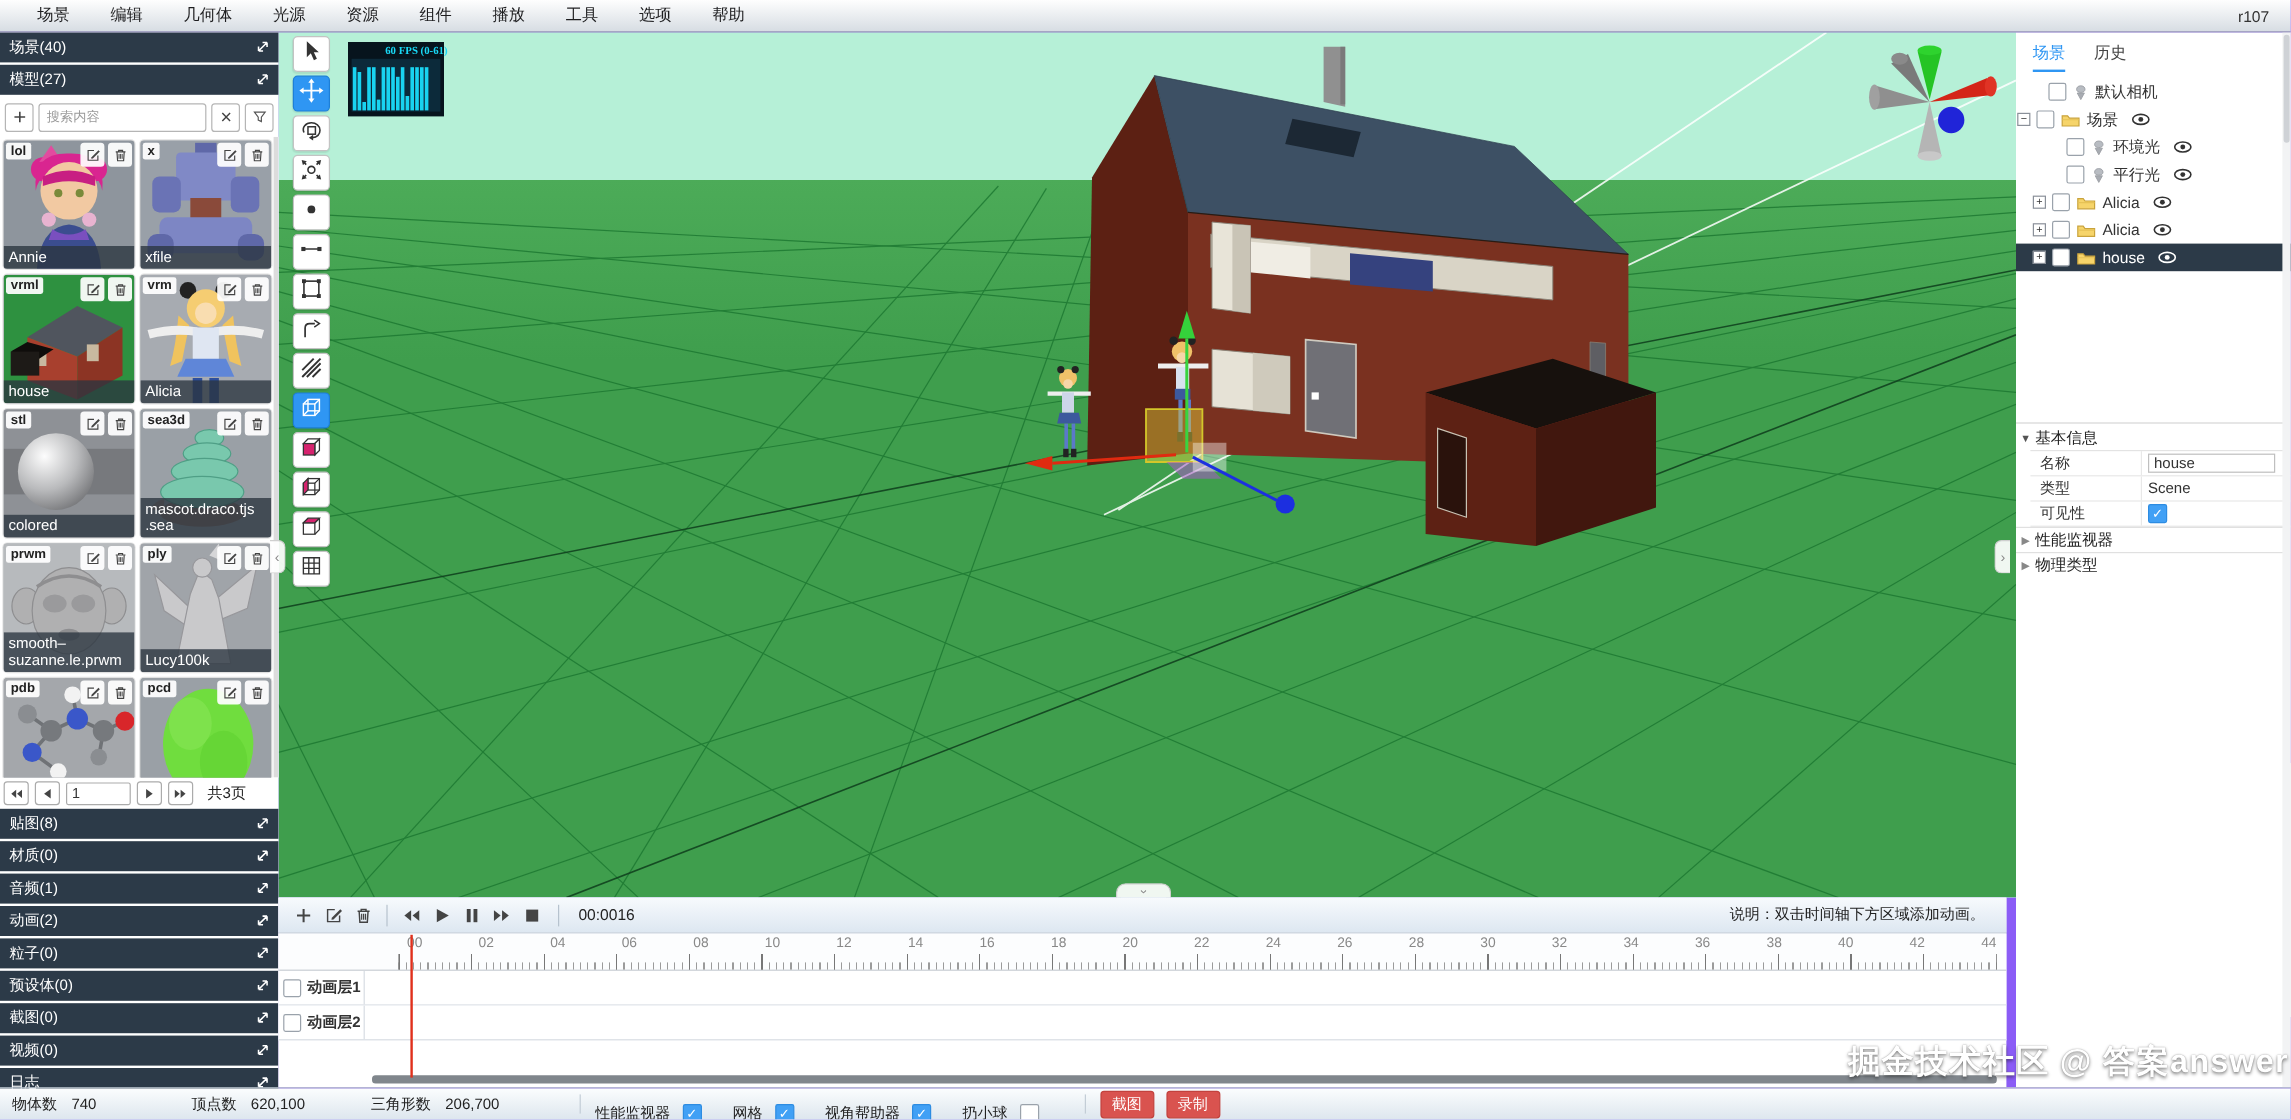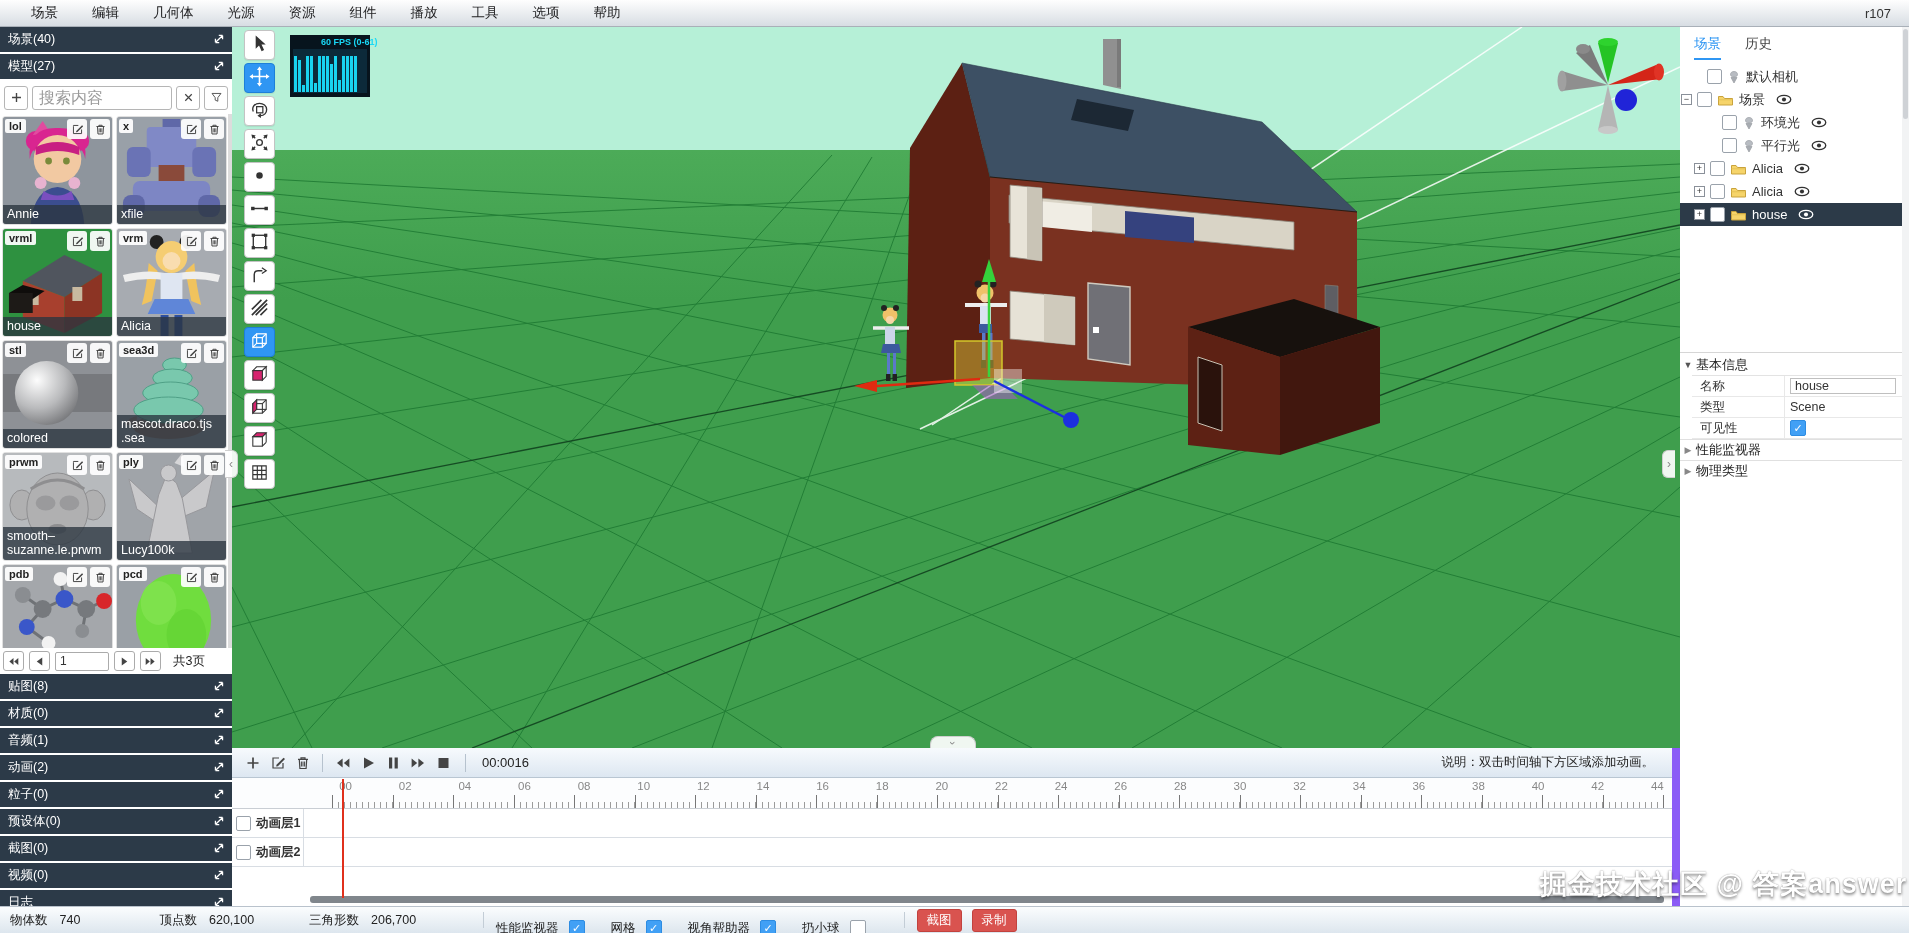--- a/index.html
+++ b/index.html
@@ -16,21 +16,21 @@
 
   
   .left-sidebar { position:absolute; left:0; top:27px; width:232px; height:879px; background:#fff; z-index:30; }
   .dark-bar { position:relative; height:25px; background:#2c3a48; margin-bottom:2px; color:#fff;
     font-size:12.5px; display:flex; align-items:center; padding:0 8px; }
   .dark-bar .expand-ic { position:absolute; right:6px; top:5px; width:14px; height:14px; }
   .search-row { height:33px; display:flex; align-items:center; gap:4px; padding:0 4px; }
   .sq-btn { width:24px; height:24px; background:#fff; border:1px solid #b5b5b5; border-radius:3px;
     display:flex; align-items:center; justify-content:center; }
   .sq-btn svg { width:13px; height:13px; }
-  .search-input { flex:1; height:24px; border:1px solid #b5b5b5; border-radius:3px; padding:0 6px; font-size:16px; color:#333; min-width:0; }
+  .search-input { flex:1; height:24px; border:1px solid #b5b5b5; border-radius:3px; padding:0 6px; font-size:11px; color:#333; min-width:0; }
   .search-input::placeholder { color:#9a9a9a; }
 
   .model-grid { position:relative; height:534px; overflow:hidden; padding:3px 6px 0 3px;
     display:grid; grid-template-columns:1fr 1fr; gap:5px; grid-auto-rows:107px; background:#fff; }
   .model-card { position:relative; border-radius:3px; overflow:hidden; background:#9aa0a6; box-shadow:0 0 0 1px rgba(0,0,0,.12); }
   .model-card svg.thumb { position:absolute; inset:0; width:100%; height:100%; }
   .card-badge { position:absolute; left:2px; top:2px; background:rgba(255,255,255,.93); color:#222;
     font-size:11px; font-weight:bold; padding:1px 4px; border-radius:2px; z-index:2; }
   .card-actions { position:absolute; right:2px; top:2px; display:flex; gap:3px; z-index:2; }
   .card-actions .abtn { width:20px; height:20px; background:rgba(255,255,255,.93); border-radius:3px;
@@ -45,21 +45,21 @@
     display:flex; align-items:center; justify-content:center; }
   .pg-btn svg { width:11px; height:11px; fill:#444; }
   .pg-input { width:54px; height:19px; border:1px solid #ababab; border-radius:2px; font-size:12px; padding:0 4px; color:#333; }
   .pg-total { font-size:12.5px; color:#222; margin-left:7px; }
 
   
   .viewport { position:absolute; left:232px; top:27px; width:1448px; height:721px; background:#b6f0d7; overflow:hidden; }
   .scene-svg { position:absolute; inset:0; display:block; }
 
   .fps-meter { position:absolute; left:58px; top:8px; width:80px; height:62px; background:#07141d; padding:2px 3px; z-index:5; }
-  .fps-title { color:#19d8f5; font-size:9px; font-weight:bold; font-family:Liberation Sans, sans-serif; white-space:nowrap;padding-left:28px; }
+  .fps-title { color:#19d8f5; font-size:9px; font-weight:bold; font-family:Liberation Serif, serif; white-space:nowrap;padding-left:28px; }
   .fps-chart { margin-top:2px; height:44px; background:#0c2a3a; display:flex; align-items:flex-end; gap:1px; padding:1px; }
   .fps-bar { width:3px; background:#19d3f0; }
 
   .vtoolbar { position:absolute; left:12px; top:3px; display:flex; flex-direction:column; gap:3px; z-index:6; }
   .tool-btn { width:31px; height:30px; background:#fff; border:1px solid #c3c3c3; border-radius:4px;
     display:flex; align-items:center; justify-content:center; box-shadow:0 1px 1px rgba(0,0,0,.08); }
   .tool-btn svg { width:21px; height:21px; }
   .tool-btn.active { background:#2f96f3; border-color:#1d7fd8; }
 
   .vh { position:absolute; background:rgba(255,255,255,.92); border:1px solid #cfcfcf; color:#8a8a8a;

